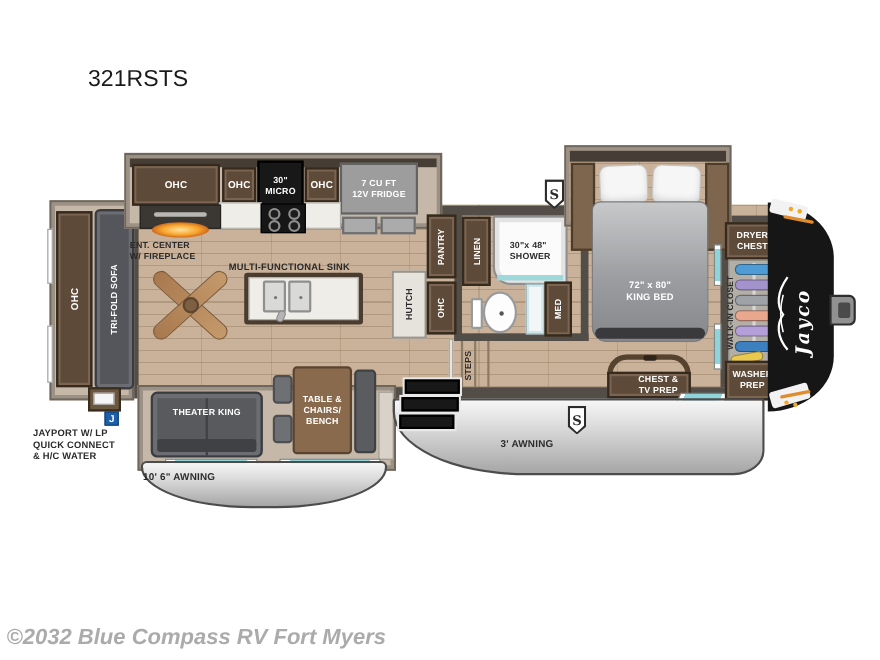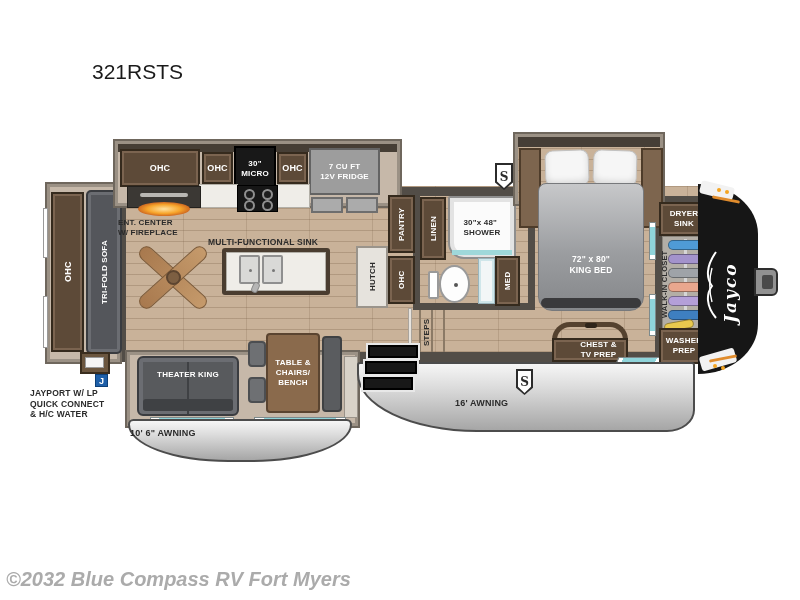--- a/index.html
+++ b/index.html
@@ -32,21 +32,21 @@
   .vwin{background:linear-gradient(180deg,#fff 0 10%,#8fd4da 10% 90%,#fff 90%);border:1px solid #7d8a8c;}
   .blade{background:linear-gradient(90deg,#a8794e,#c59a6b);border:1px solid #7c5a38;border-radius:8px;}
   .pill{border-radius:5px;border:1px solid rgba(0,0,0,.35);}
   .burner{position:absolute;width:7px;height:7px;border-radius:50%;background:#1d1d1d;border:2px solid #8f8f8f;}
 </style>
 </head>
 <body>
 
 <div id="stage">
 
-  <div class="abs" style="left:92px;top:60px;font-size:21px;color:#1a1a1a;">321RSTS</div>
+  <div class="abs" style="left:80px;top:60px;font-size:21px;color:#1a1a1a;">321RSTS</div>
 
   <div class="abs wood" style="left:120px;top:186px;width:584px;height:176px;"></div>
 
   <div class="abs wall" style="left:117px;top:186px;width:9px;height:176px;"></div>
   <div class="abs wall" style="left:396px;top:187px;width:121px;height:9px;"></div>
   <div class="abs wall" style="left:660px;top:196px;width:45px;height:9px;"></div>
   <div class="abs wall" style="left:355px;top:352px;width:350px;height:10px;"></div>
   <div class="abs wall" style="left:117px;top:352px;width:14px;height:10px;"></div>
   <div class="abs wall" style="left:413px;top:190px;width:7px;height:120px;"></div>
   <div class="abs wall" style="left:413px;top:303px;width:122px;height:7px;"></div>
@@ -177,21 +177,21 @@
     <div class="wlabel ml" style="font-size:8px;">CHEST &amp;
 TV PREP</div>
   </div>
 
   <div class="abs vwin" style="left:649px;top:222px;width:7px;height:38px;"></div>
   <div class="abs vwin" style="left:649px;top:294px;width:7px;height:42px;"></div>
   <div class="abs win" style="left:616px;top:357px;width:44px;height:11px;transform:skewX(-25deg);"></div>
 
   <div class="abs cab" style="left:659px;top:202px;width:50px;height:34px;">
     <div class="wlabel ml" style="font-size:8px;">DRYER
-SINK</div>
+CHEST</div>
   </div>
   <div class="abs" style="left:662px;top:236px;width:46px;height:94px;background:#b3aea6;border:1px solid #8a857d;">
     <div class="abs" style="left:21px;top:2px;width:3px;height:90px;background:#d6d6d6;"></div>
     <div class="abs pill" style="left:5px;top:3px;width:36px;height:10px;background:#4f9bd6;"></div>
     <div class="abs pill" style="left:5px;top:17px;width:36px;height:10px;background:#a393cc;"></div>
     <div class="abs pill" style="left:5px;top:31px;width:36px;height:10px;background:#9fa3a8;"></div>
     <div class="abs pill" style="left:5px;top:45px;width:36px;height:10px;background:#e9a78e;"></div>
     <div class="abs pill" style="left:5px;top:59px;width:36px;height:10px;background:#b49fd8;"></div>
     <div class="abs pill" style="left:5px;top:73px;width:36px;height:10px;background:#3e7fc0;"></div>
     <div class="abs pill" style="left:1px;top:84px;width:30px;height:9px;background:#e9c94e;transform:rotate(-10deg);"></div>
@@ -246,21 +246,21 @@
 QUICK CONNECT
 &amp; H/C WATER</div>
 
   <div class="abs gray-awning" style="left:128px;top:419px;width:224px;height:43px;border-radius:6px 6px 50% 50% / 6px 6px 42px 42px;">
     <div class="dlabel" style="margin-top:7px;font-size:9px;">10' 6" AWNING</div>
   </div>
   <div class="abs gray-awning" style="left:357px;top:362px;width:338px;height:70px;border-radius:3px 3px 28px 120px / 3px 3px 22px 58px;"></div>
   <div class="abs shield" style="left:516px;top:369px;width:17px;height:26px;">
     <div class="shield-in">S</div>
   </div>
-  <div class="abs dlabel" style="left:455px;top:398px;width:140px;font-size:9px;">16' AWNING</div>
+  <div class="abs dlabel" style="left:455px;top:398px;width:140px;font-size:9px;">3' AWNING</div>
 
   <div class="abs" style="left:368px;top:345px;width:50px;height:13px;background:#181818;border:2px solid #000;box-shadow:0 0 0 2px #e8e8e8;"></div>
   <div class="abs" style="left:365px;top:361px;width:52px;height:13px;background:#181818;border:2px solid #000;box-shadow:0 0 0 2px #e8e8e8;"></div>
   <div class="abs" style="left:363px;top:377px;width:50px;height:13px;background:#181818;border:2px solid #000;box-shadow:0 0 0 2px #e8e8e8;"></div>
 
   <div class="abs" style="left:6px;top:568px;font-size:20px;font-weight:bold;font-style:italic;color:#ababab;">©2032 Blue Compass RV Fort Myers</div>
 
 </div>
 
 </body></html>

